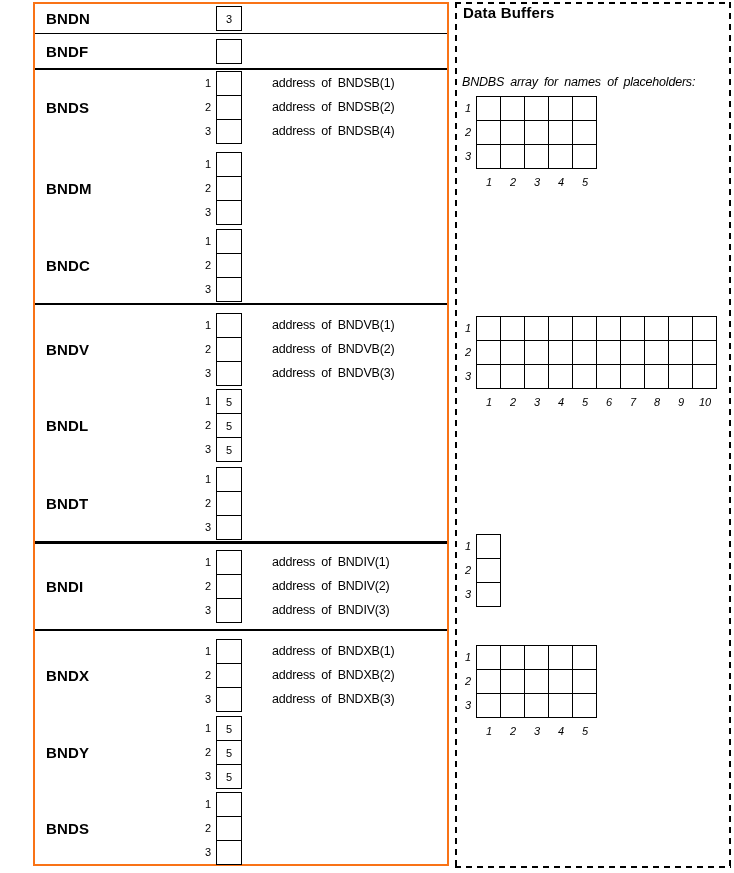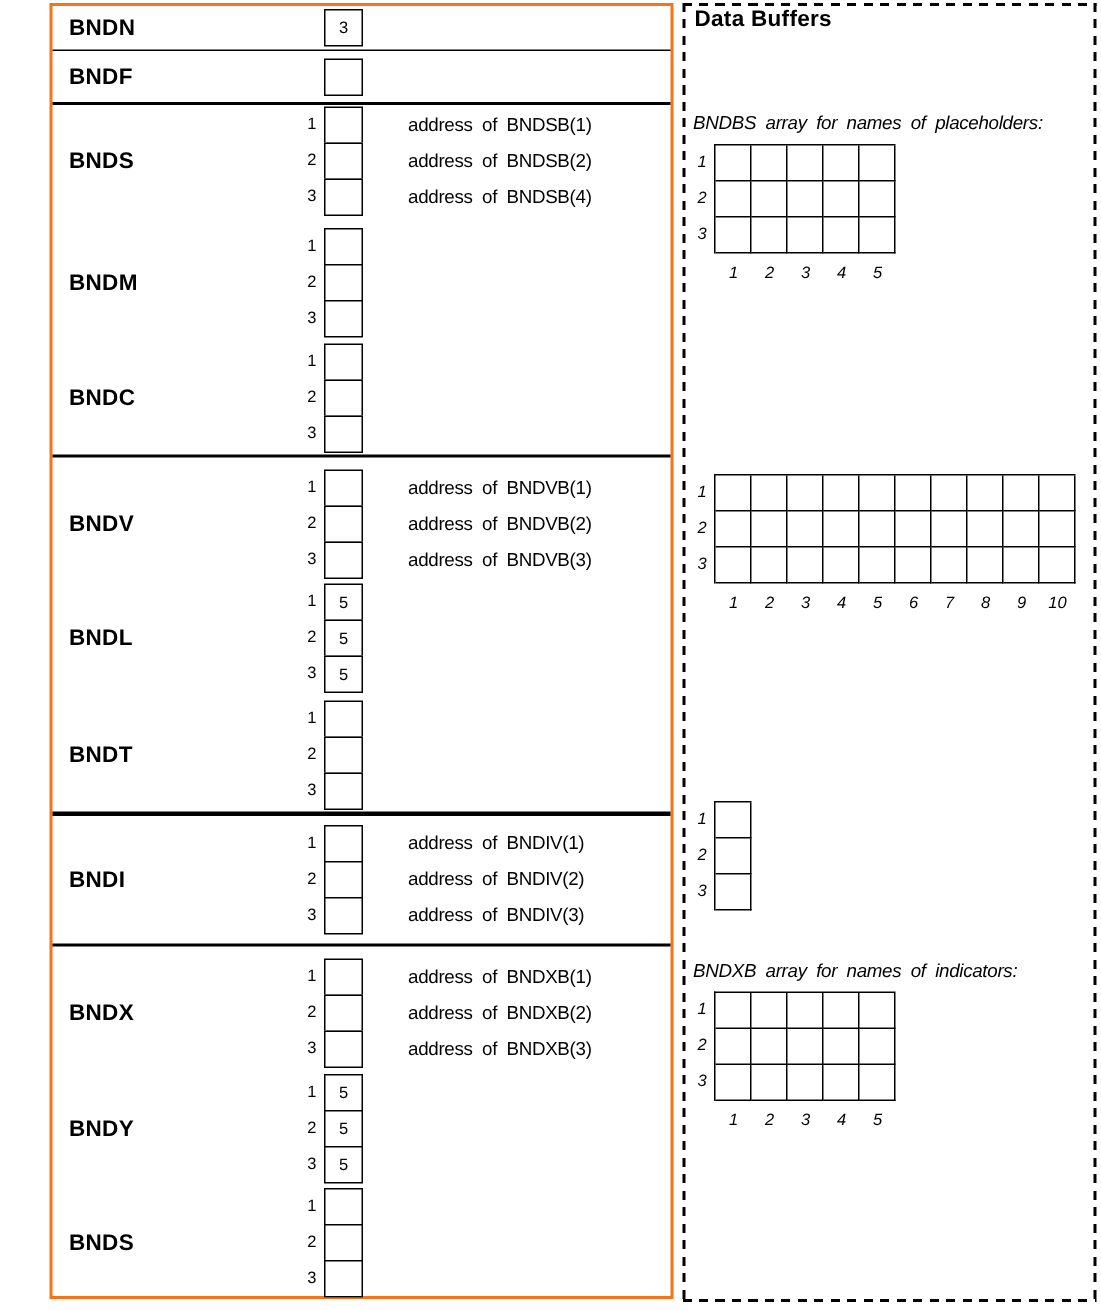--- a/index.html
+++ b/index.html
@@ -419,21 +419,20 @@
             <div class="rlabel">3</div>
           </div>
           <div class="gtable" style="grid-template-columns: repeat(1, 24px);">
             <div class="gcell"></div>
             <div class="gcell"></div>
             <div class="gcell"></div>
           </div>
         </div>
       </div>
     <div class="buffer b3">
-        <div class="btitle">BNDXB array for names of indicators:</div>
         <div class="gwrap">
           <div class="rlabels">
             <div class="rlabel">1</div>
             <div class="rlabel">2</div>
             <div class="rlabel">3</div>
           </div>
           <div class="gtable" style="grid-template-columns: repeat(5, 24px);">
             <div class="gcell"></div>
             <div class="gcell"></div>
             <div class="gcell"></div>

